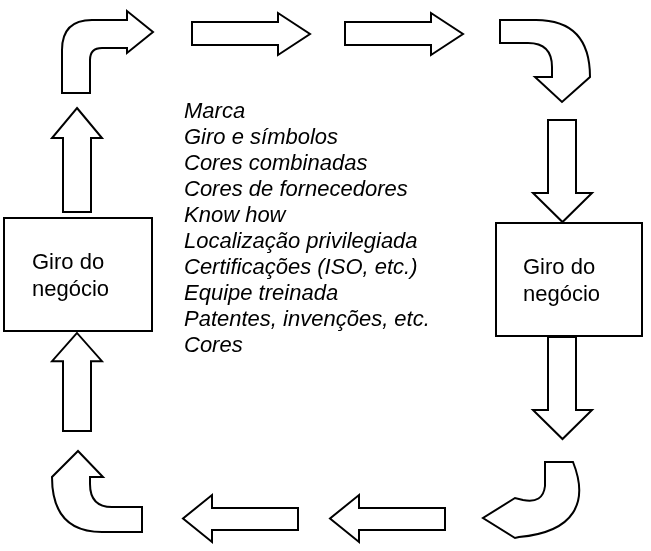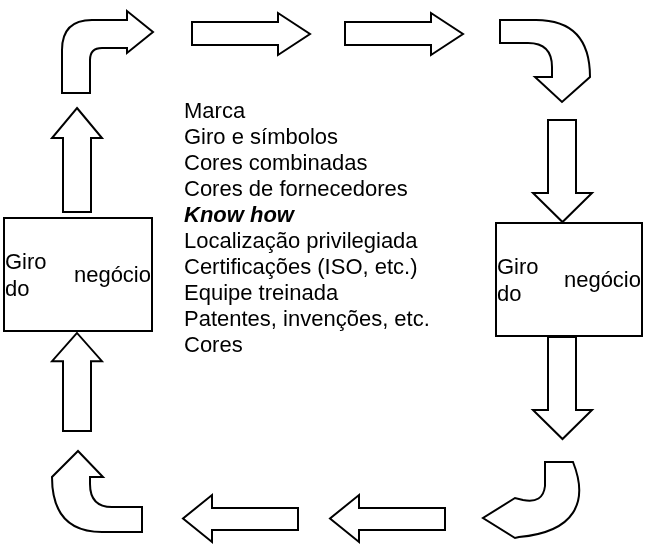--- a/index.html
+++ b/index.html
@@ -11,32 +11,32 @@
     color:#000000;
     overflow:hidden;
   }
   .abs{position:absolute;}
   svg.arrow{display:block;overflow:visible;}
   svg.arrow path{fill:#ffffff;stroke:#000000;stroke-width:2;stroke-linejoin:miter;}
   .giro-box{
     box-sizing:border-box;
     border:2.5px solid #000000;
     background:#ffffff;
-    display:flex;flex-direction:row;
+    display:flex;flex-direction:column;
     align-items:center;justify-content:center;
     font-size:22px;line-height:27px;
     text-align:left;
   }
   .giro-box span{display:block;width:92px;}
   .center-list{
     font-size:22px;line-height:26px;
     white-space:nowrap;
   }
-  .center-list .line{height:26px;}
-  .center-list .italic{font-style:italic;font-weight:bold;}
+  .center-list .line{height:26px;font-style:italic;}
+  .center-list .italic{font-style:italic;}
 </style>
 </head>
 <body>
 
 <div class="stage">
 
   <svg class="arrow abs" style="left:62px;top:11px" width="91" height="82" viewBox="0 0 91 82">
     <path d="M 0,82 L 28,82 L 28,49 Q 28,37 40,37 L 65,37 L 65,42 L 91,21 L 65,0 L 65,9 L 30,9 Q 0,9 0,39 Z"></path>
   </svg>
 

